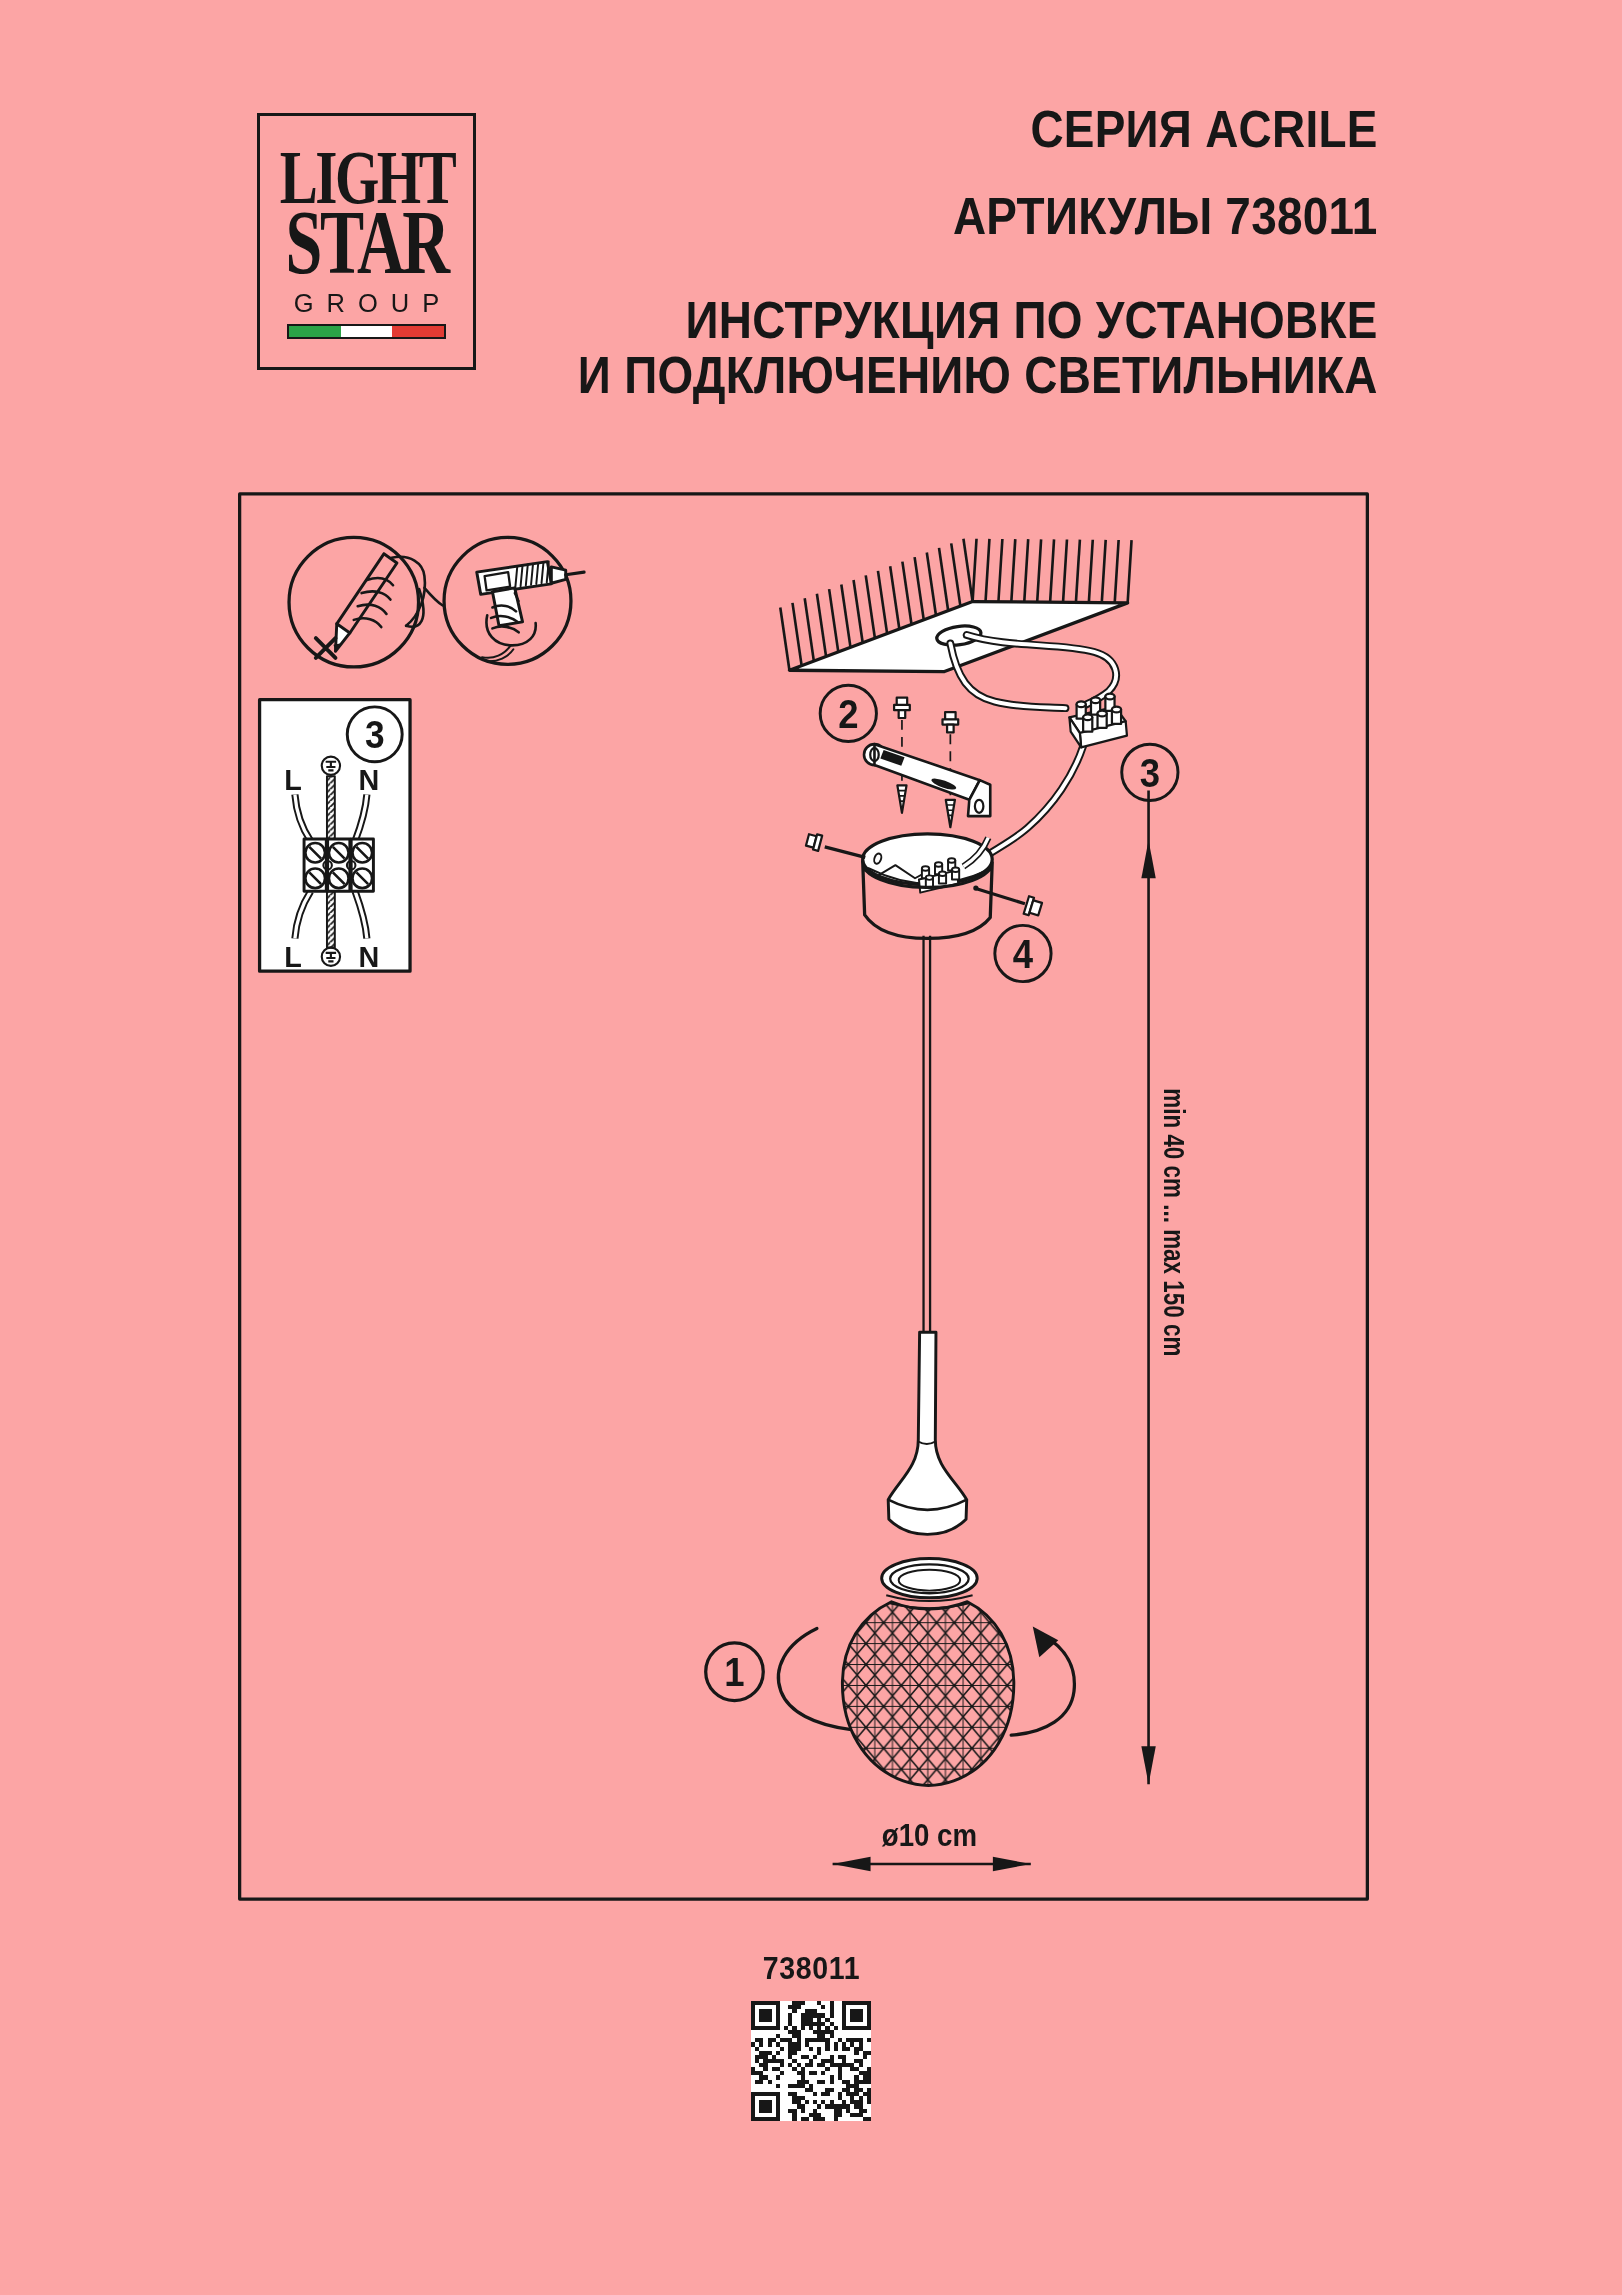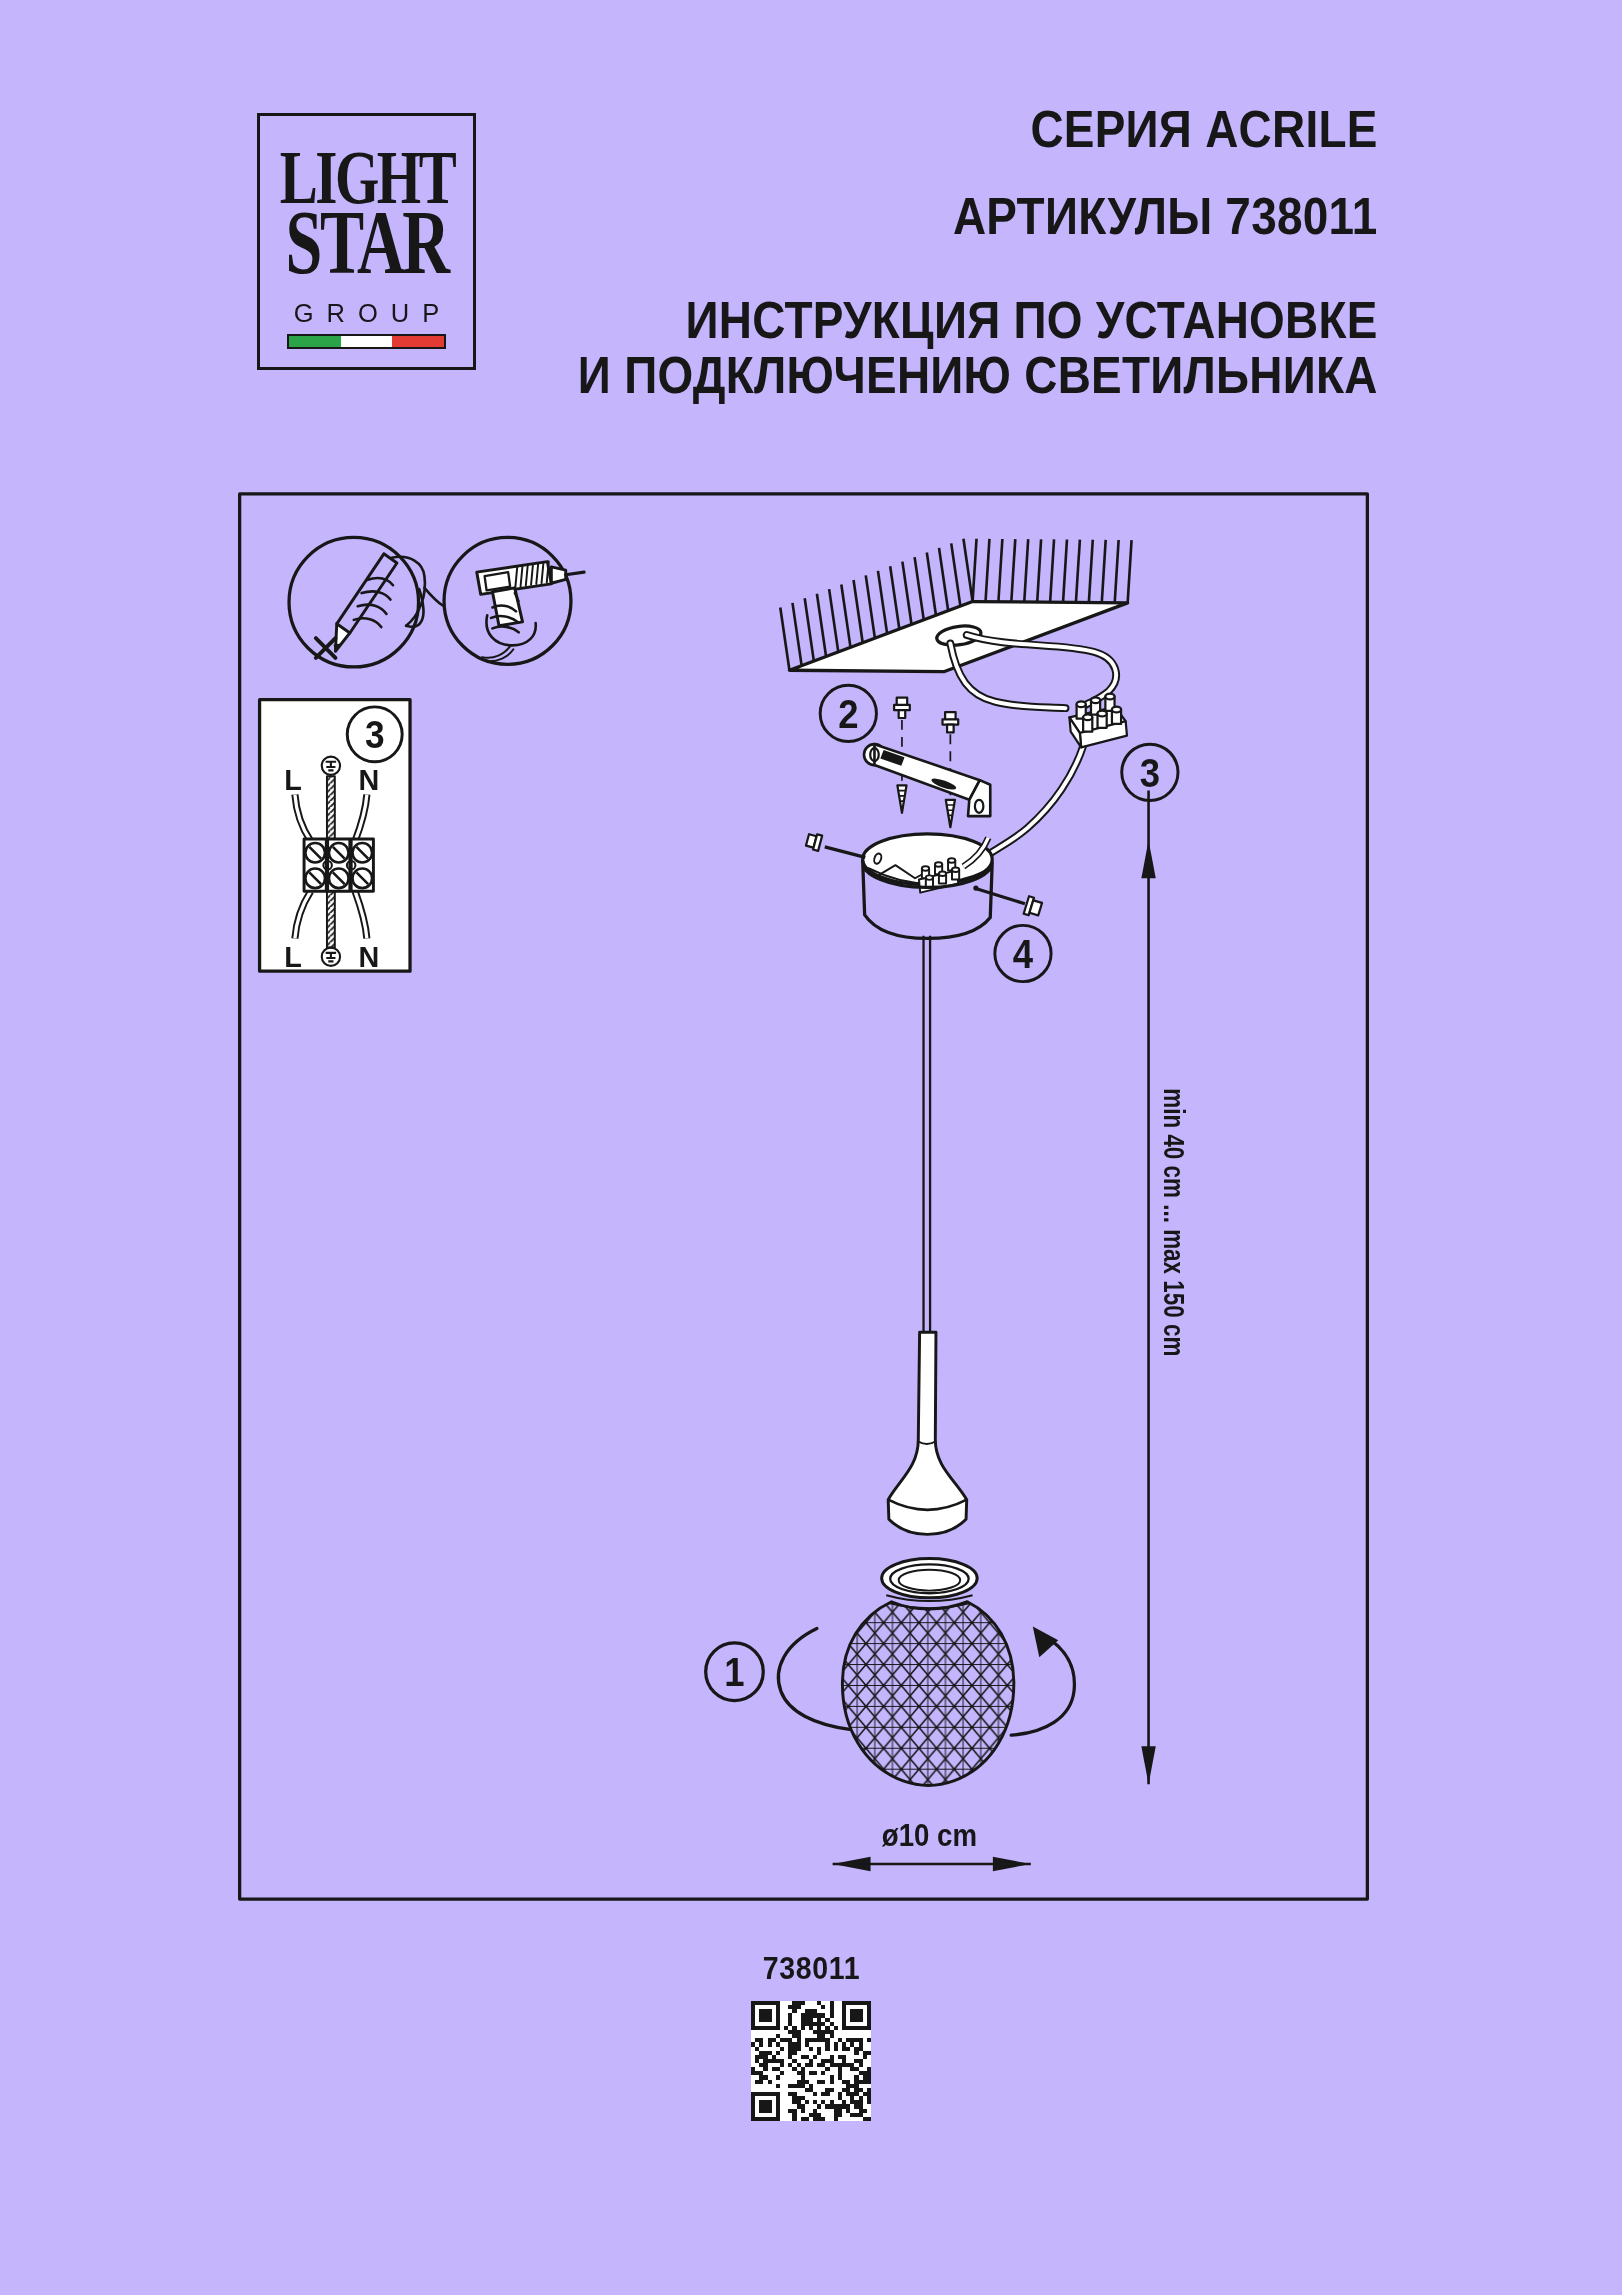--- a/index.html
+++ b/index.html
@@ -1,26 +1,26 @@
 <!DOCTYPE html>
 <html style="font-size:10.5px"><head>
 <meta charset="utf-8">
 <style>
   html,body{margin:0;padding:0;background:#888;}
-  .page{position:relative;width:1623px;height:2295px;background:#c4b5fd;overflow:hidden;
+  .page{position:relative;width:1623px;height:2295px;background:#fca5a5;overflow:hidden;
         font-family:"Liberation Sans",sans-serif;color:#171717;}
   .abs{position:absolute;}
   
   .logobox{left:257px;top:113px;width:219px;height:257px;border:3.3px solid #171717;box-sizing:border-box;
            display:flex;flex-direction:column;align-items:center;}
   .logo-light{margin-top:33px;font-family:"Liberation Serif",serif;font-weight:bold;font-size:77px;
               line-height:56px;letter-spacing:-3.3px;transform:scaleX(.74);white-space:nowrap;}
   .logo-star{font-family:"Liberation Serif",serif;font-weight:bold;font-size:92px;line-height:67px;
              letter-spacing:-3.3px;transform:scaleX(.72);white-space:nowrap;margin-top:3.9px;}
-  .logo-group{margin-top:24px;font-size:25.5px;font-weight:400;letter-spacing:13px;margin-left:13px;
+  .logo-group{margin-top:14px;font-size:25.5px;font-weight:400;letter-spacing:13px;margin-left:13px;
               line-height:26px;white-space:nowrap;}
   .flag{margin-top:8.5px;width:155px;height:11px;border:2px solid #171717;display:flex;box-sizing:content-box;}
   .flag>div{flex:1;}
   
   .titleblock{top:103px;right:245px;text-align:right;font-weight:bold;font-size:51px;line-height:54px;
               transform:scaleX(.9);transform-origin:100% 0;white-space:nowrap;letter-spacing:0.3px;}
   .titleblock .t2{margin-top:33px;}
   .titleblock .t3{margin-top:50px;}
   .titleblock .t4{margin-top:1.3px;}
   

